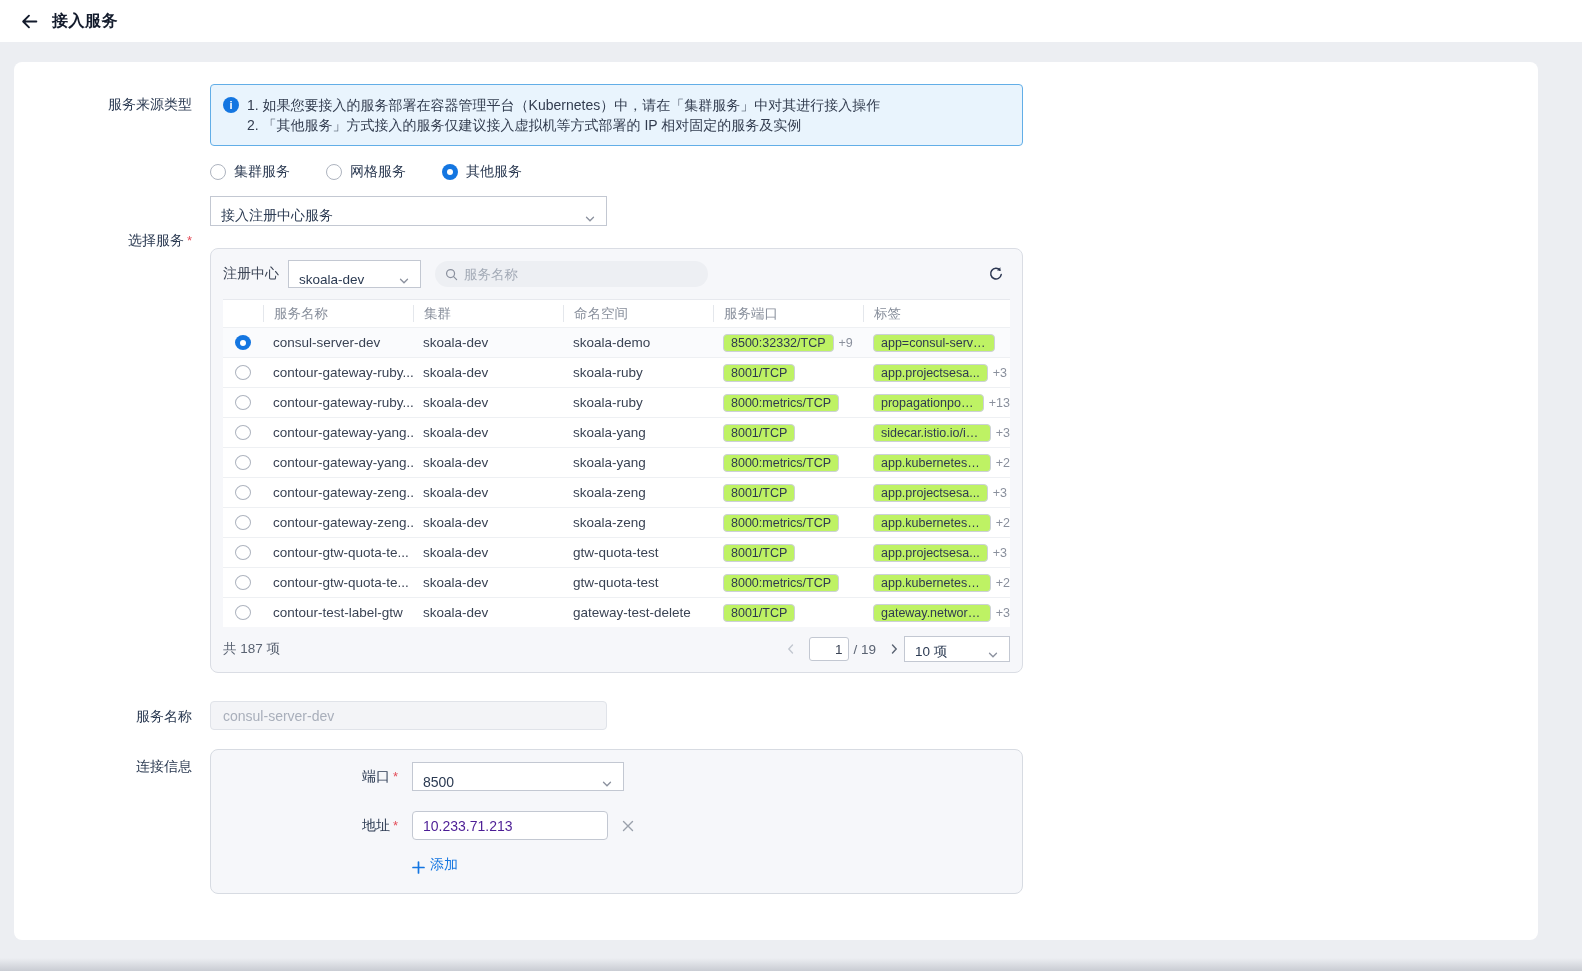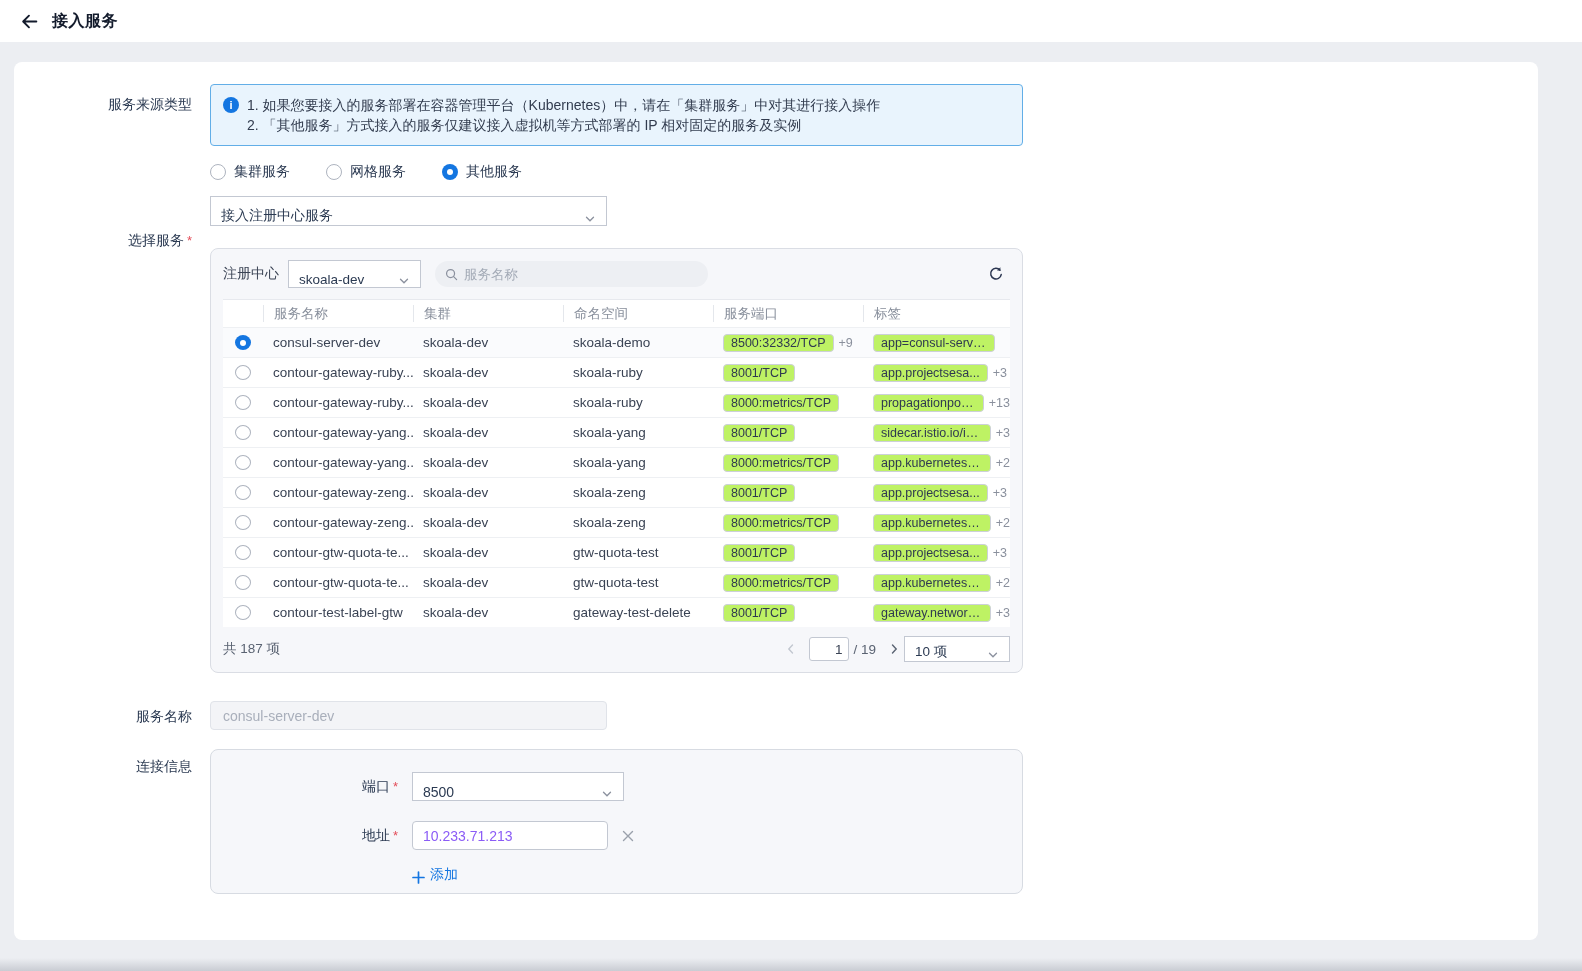--- a/index.html
+++ b/index.html
@@ -134,29 +134,29 @@
   .name-input {
     width: 397px; height: 29px; background: #f3f4f7; border: 1px solid #e0e3e9;
     border-radius: 4px; font-size: 14px; color: #a9afbb; padding: 0 12px;
     outline: none; font-family: inherit;
   }
 
   
   .conn-row { margin-top: 19px; }
   .conn-panel {
     width: 813px; height: 145px; background: #f6f7fa;
-    border: 1px solid #d7dbe2; border-radius: 8px; padding-top: 22px;
+    border: 1px solid #d7dbe2; border-radius: 8px; padding-top: 12px;
   }
   .conn-line { display: flex; align-items: center; margin-bottom: 20px; }
   .conn-label { width: 187px; flex: 0 0 187px; text-align: right; font-size: 14px; color: #2b3a52; }
   .conn-field { margin-left: 14px; }
   .port-select { width: 212px; height: 29px; }
   .addr-input {
     width: 196px; height: 29px; background: #fff; border: 1px solid #c3c8d2;
-    border-radius: 4px; font-size: 14px; color: #8b5cf6; padding: 0 10px;
+    border-radius: 4px; font-size: 14px; color: #4c1d95; padding: 0 10px;
     outline: none; font-family: inherit;
   }
   .remove-btn { margin-left: 13px; cursor: pointer; display: flex; align-items: center; }
   .add-line { margin-left: 201px; display: flex; align-items: flex-end; cursor: pointer; margin-top: -4px; }
   .add-label { color: #1476e1; font-size: 14px; margin-left: 5px; }
 
   .bottom-strip {
     position: absolute; left: 0; bottom: 0; width: 100%; height: 13px;
     background: linear-gradient(#eceef2, #c9ccd3);
   }

